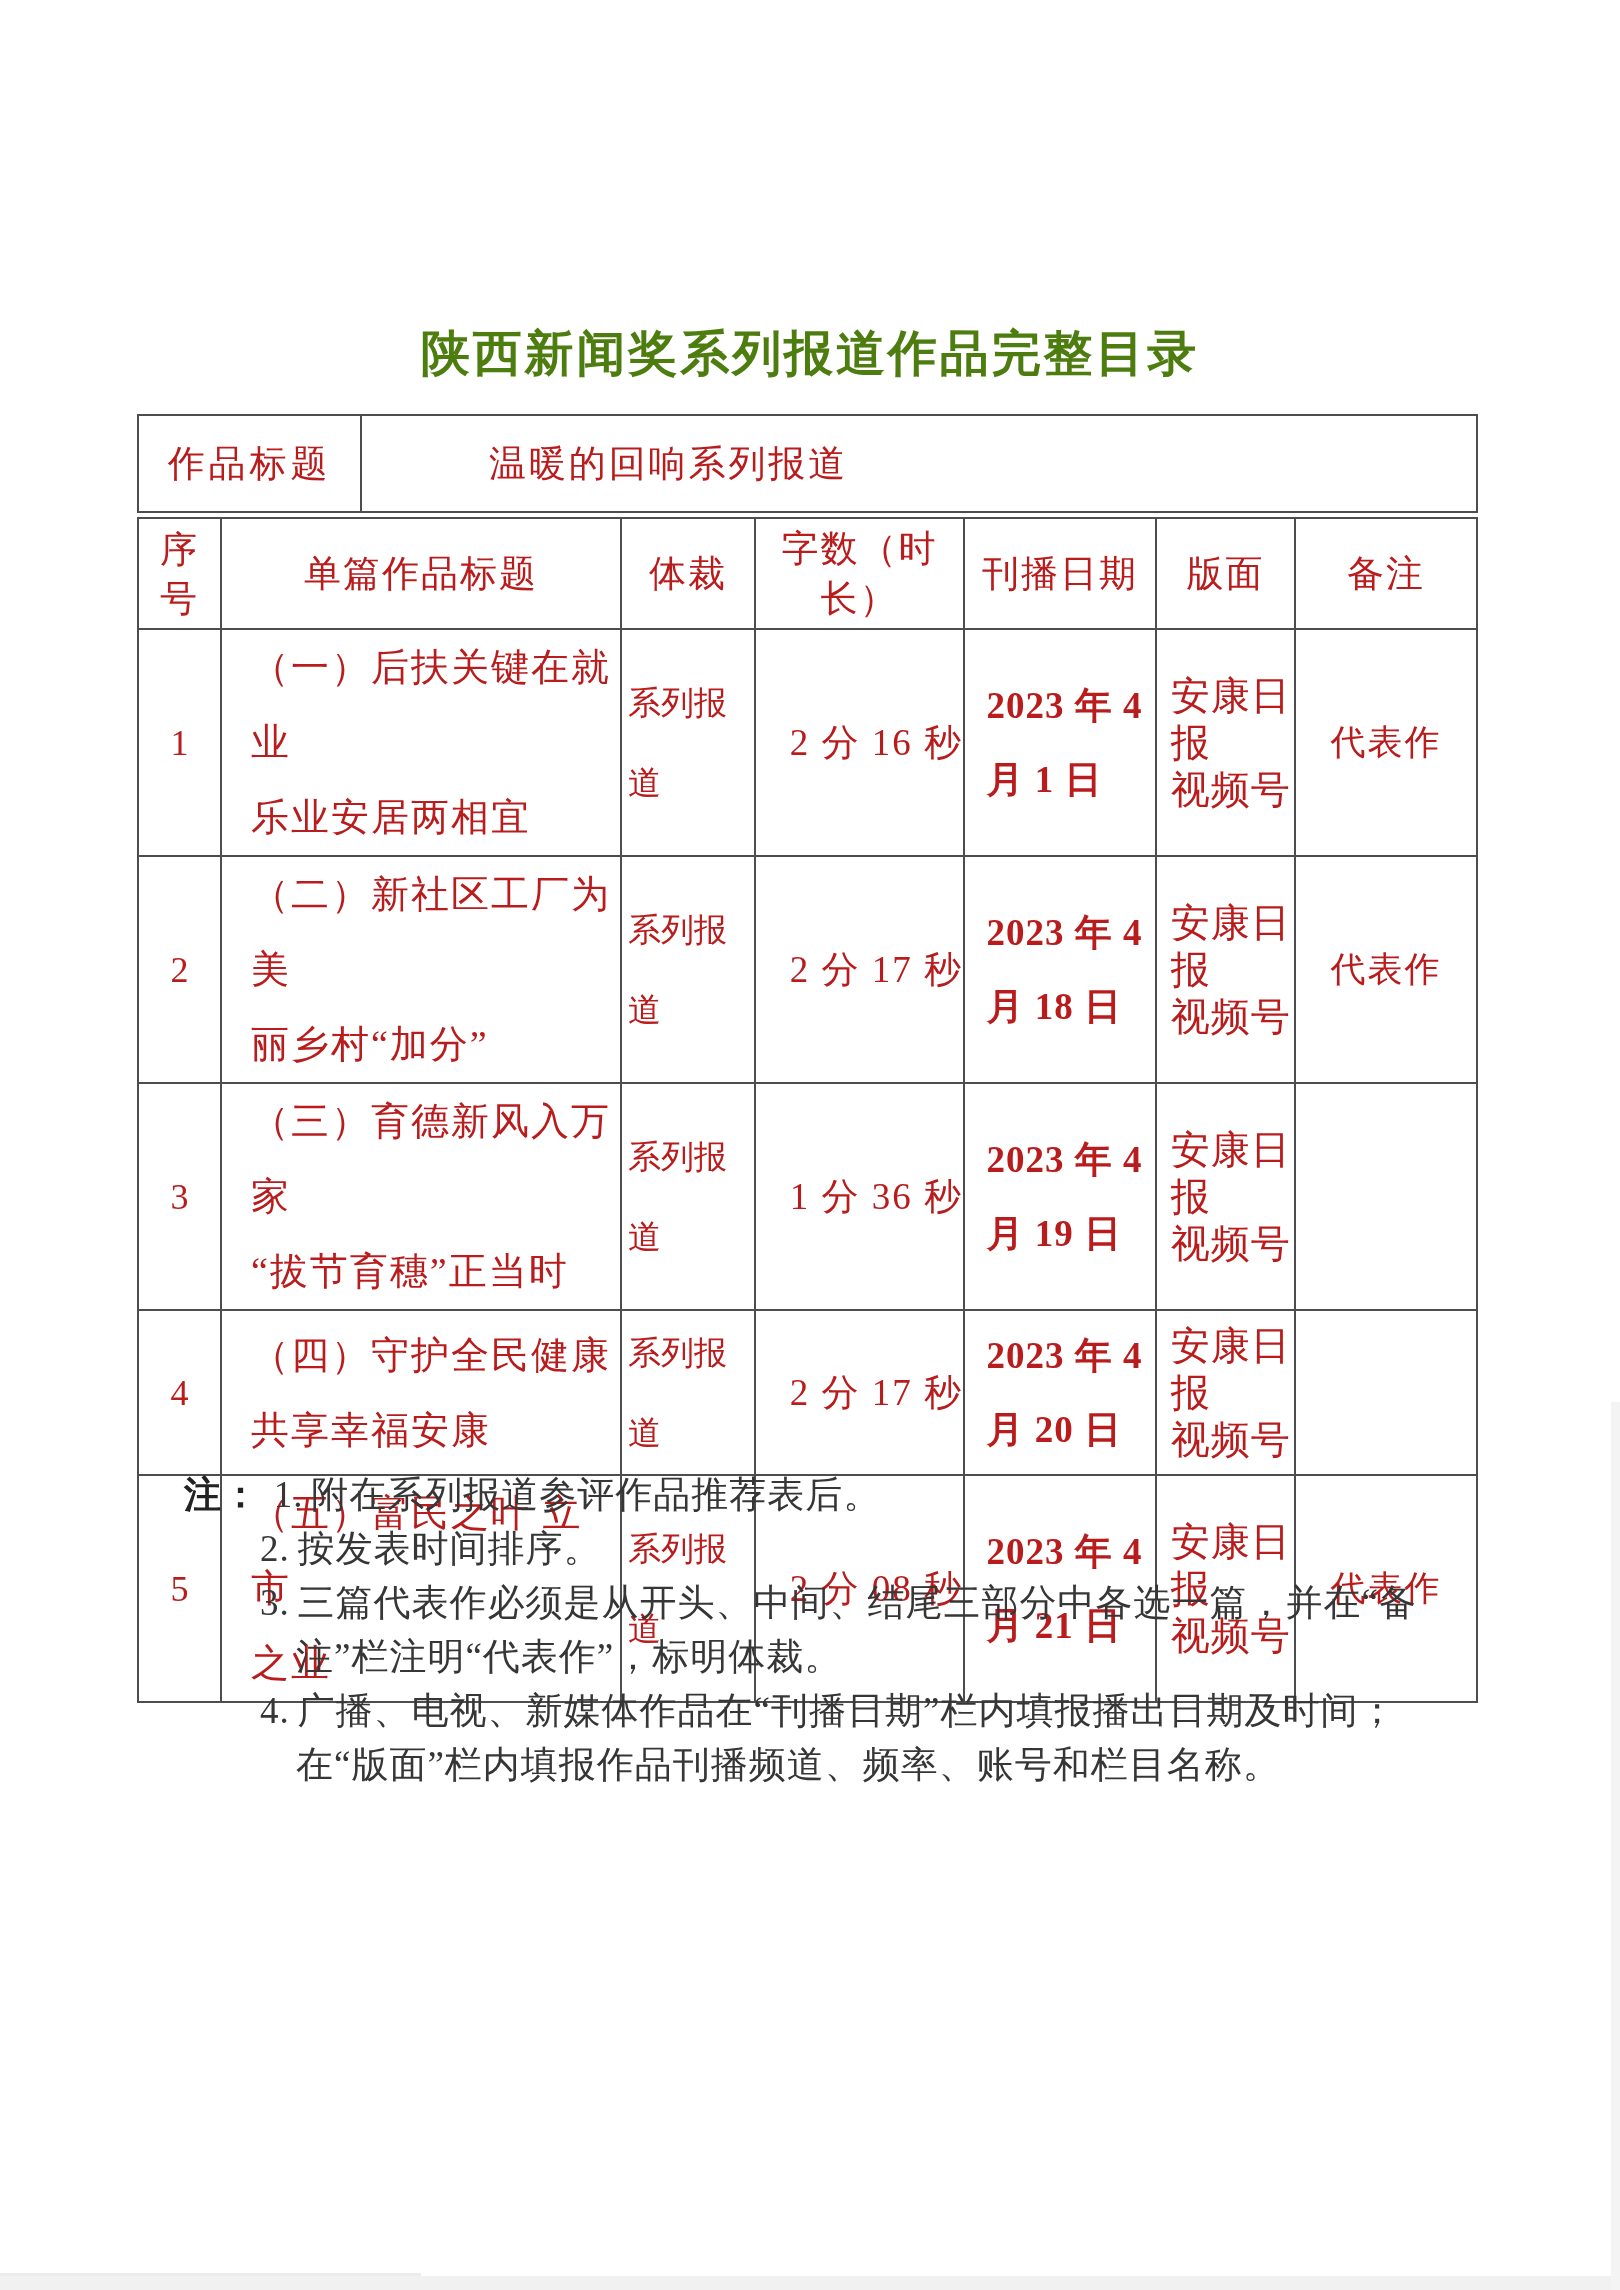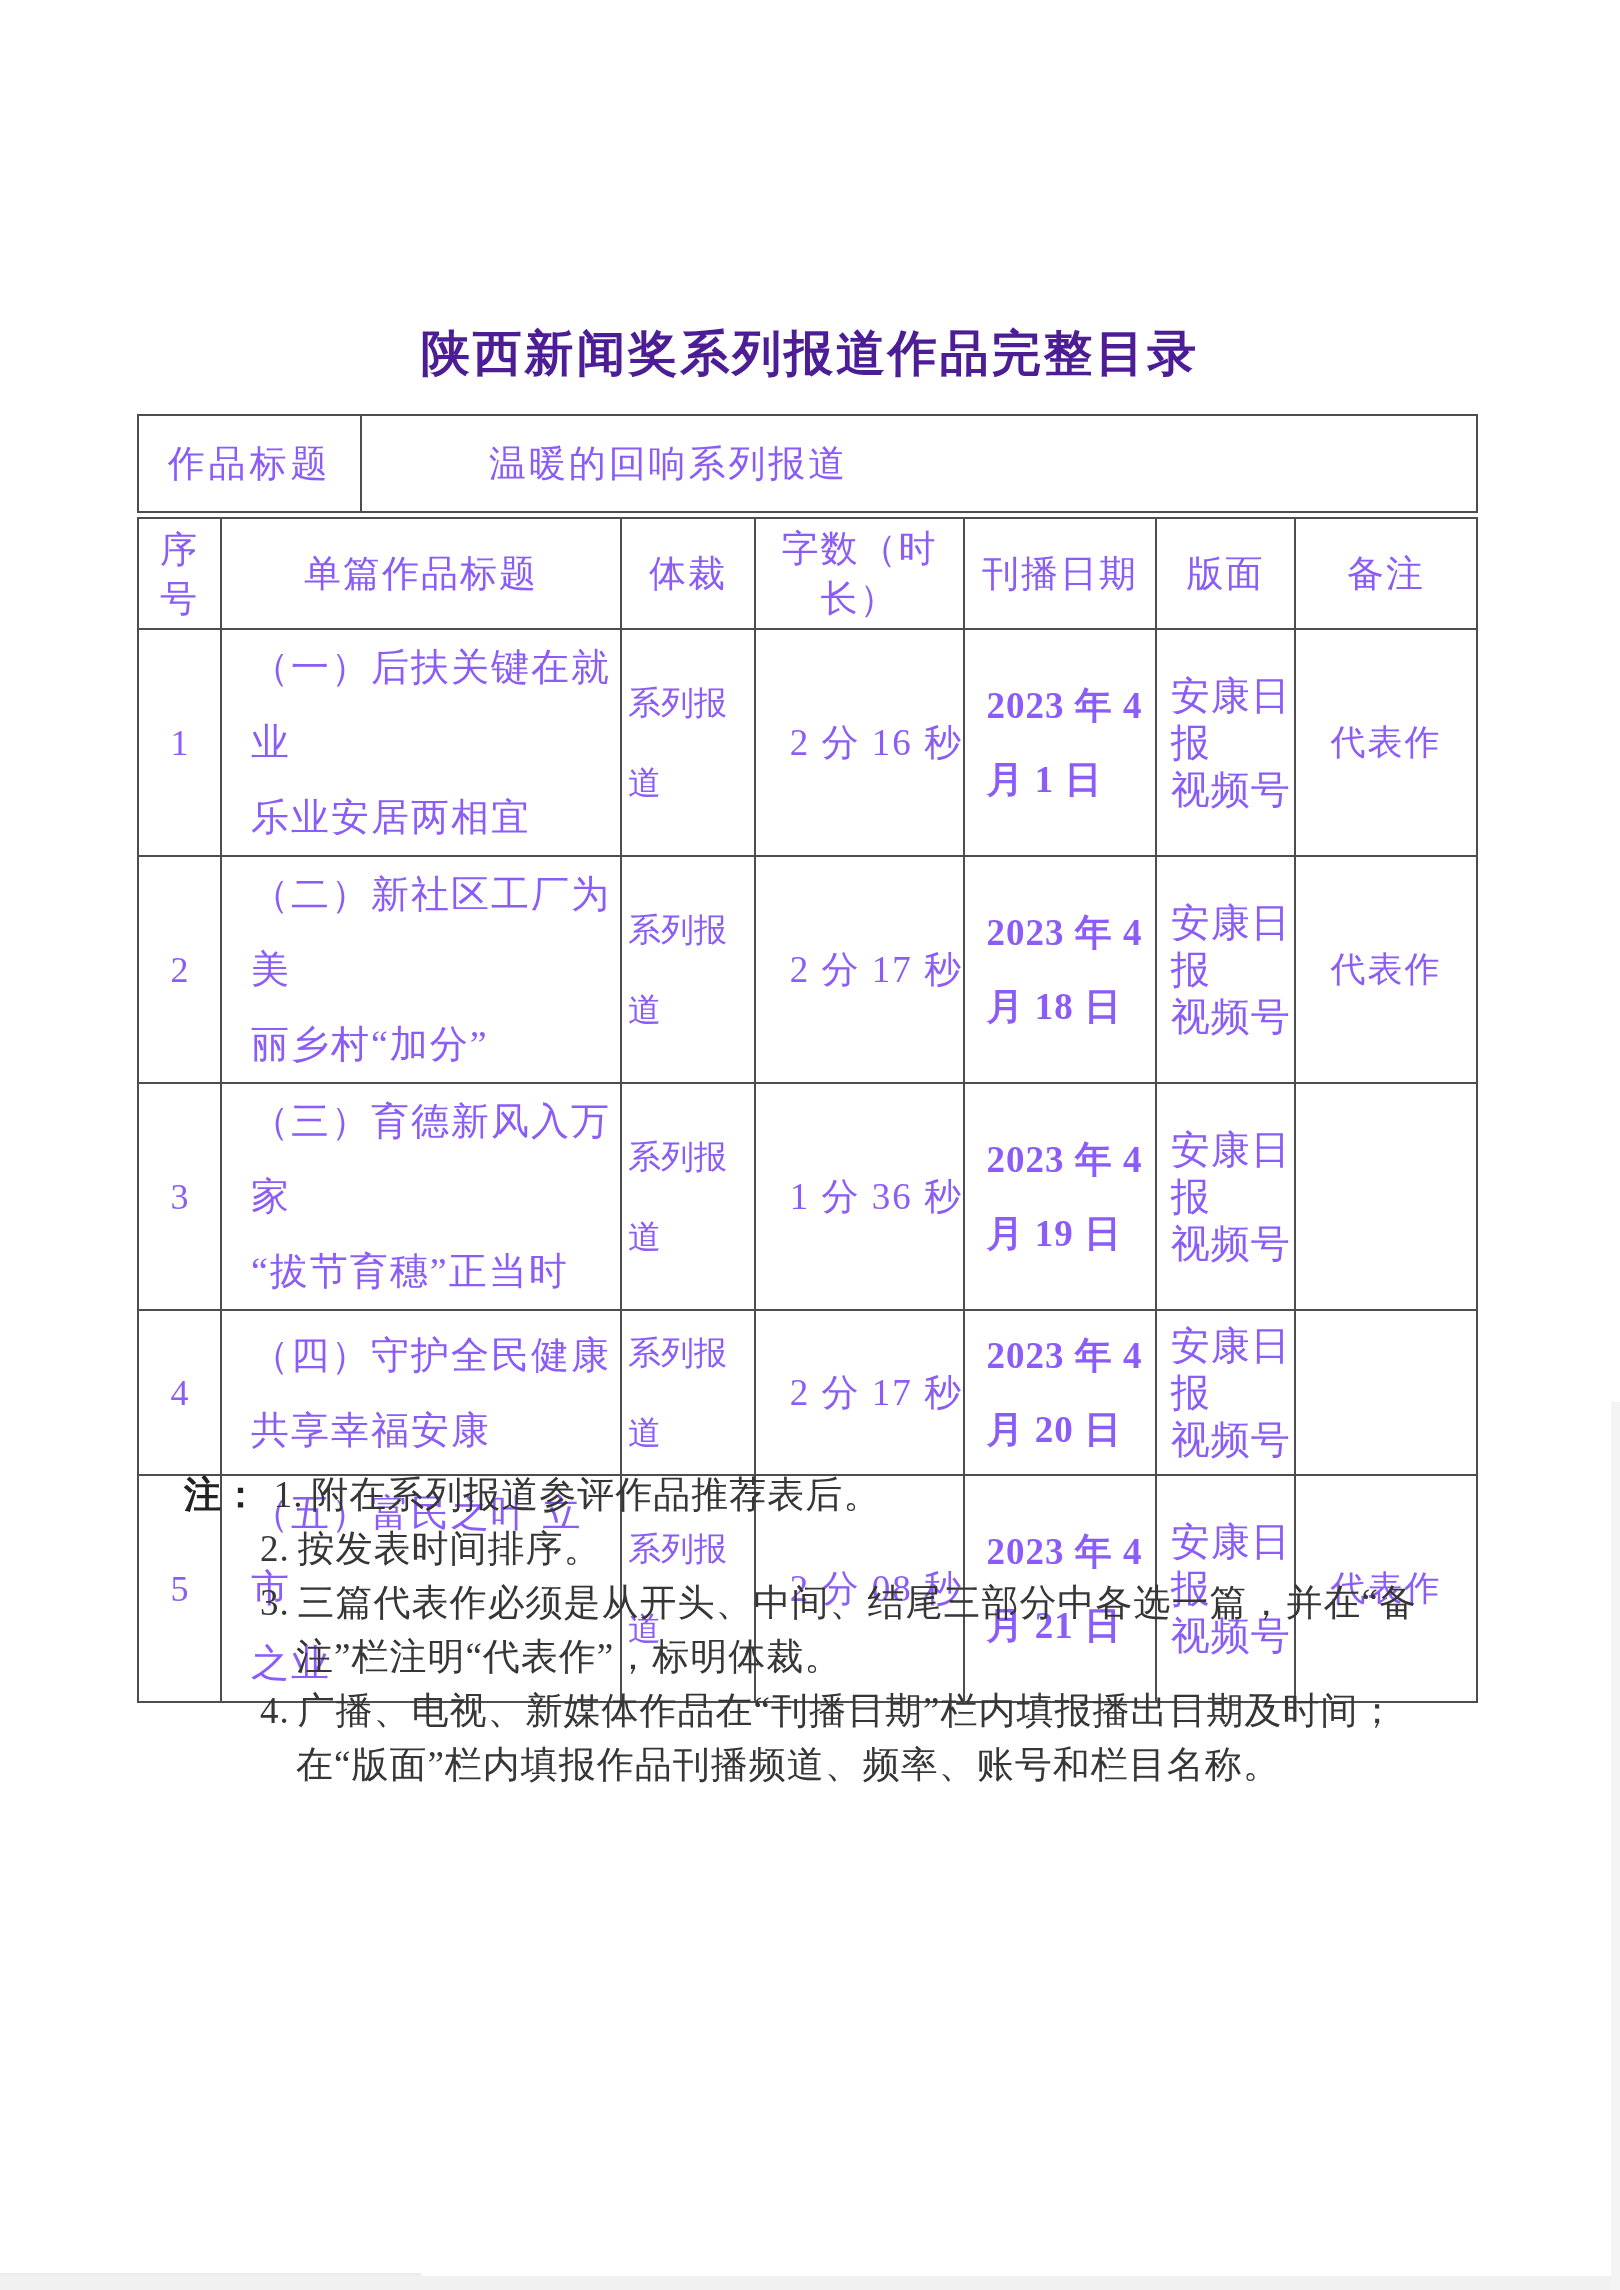--- a/index.html
+++ b/index.html
@@ -19,31 +19,31 @@
   
   .doc-title {
     position: absolute;
     top: 321px;
     left: 0;
     width: 1620px;
     text-align: center;
     font-size: 49px;
     font-weight: 700;
     letter-spacing: 2.9px;
-    color: #4c1d95;
+    color: #4d7c0f;
   }
   
   table {
     border-collapse: collapse;
     table-layout: fixed;
   }
   td, th {
     border: 2px solid #4d4d4d;
     padding: 0;
-    color: #8b5cf6;
+    color: #b91c1c;
     font-weight: 400;
     overflow: hidden;
   }
   .band-table {
     position: absolute;
     left: 137px;
     top: 414px;
     width: 1340px;
   }
   .band-table tr { height: 97px; }

